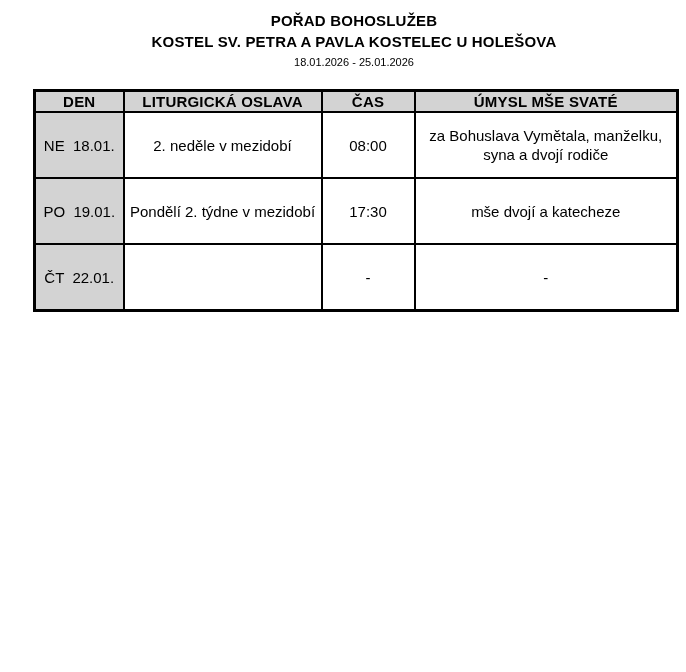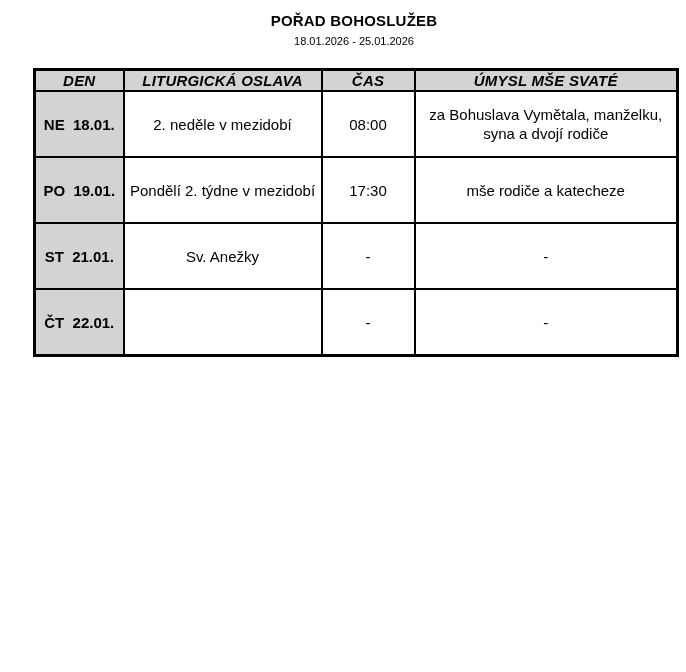--- a/index.html
+++ b/index.html
@@ -27,46 +27,46 @@
     overflow: hidden;
   }
   table.schedule th {
     background: var(--header-bg);
     font-size: 15px;
     font-weight: bold;
     height: 17px;
     padding: 1px 0;
     text-align: center;
     letter-spacing: 0.2px;
-    font-style: italic;
   }
   table.schedule td {
     height: 64px;
     font-size: 15px;
     line-height: 19px;
     text-align: center;
     vertical-align: middle;
     padding: 0 5px;
   }
   td.den-cell {
     background: var(--header-bg);
-    font-weight: bold;
+    font-weight: normal;
     text-align: left;
     white-space: pre;
     padding-left: 6px;
     margin-top: 40px;
   }
 </style>
 </head>
 <body>
 
 <div class="page">
 
   <div class="title-block">
     <div class="title-line">POŘAD BOHOSLUŽEB</div>
+    <div class="title-line">KOSTEL SV. PETRA A PAVLA KOSTELEC U HOLEŠOVA</div>
     <div class="date-line">18.01.2026 - 25.01.2026</div>
   </div>
 
   <table class="schedule">
     <colgroup>
       <col style="width:89px">
       <col style="width:198px">
       <col style="width:93px">
       <col style="width:263px">
     </colgroup>
@@ -82,27 +82,21 @@
       <tr>
         <td class="den-cell">NE  18.01.</td>
         <td>2. neděle v mezidobí</td>
         <td>08:00</td>
         <td>za Bohuslava Vymětala, manželku, syna a dvojí rodiče</td>
       </tr>
       <tr>
         <td class="den-cell">PO  19.01.</td>
         <td>Pondělí 2. týdne v mezidobí</td>
         <td>17:30</td>
-        <td>mše rodiče a katecheze</td>
-      </tr>
-      <tr>
-        <td class="den-cell">ST  21.01.</td>
-        <td>Sv. Anežky</td>
-        <td>-</td>
-        <td>-</td>
+        <td>mše dvojí a katecheze</td>
       </tr>
       <tr>
         <td class="den-cell">ČT  22.01.</td>
         <td></td>
         <td>-</td>
         <td>-</td>
       </tr>
     </tbody>
   </table>
 

